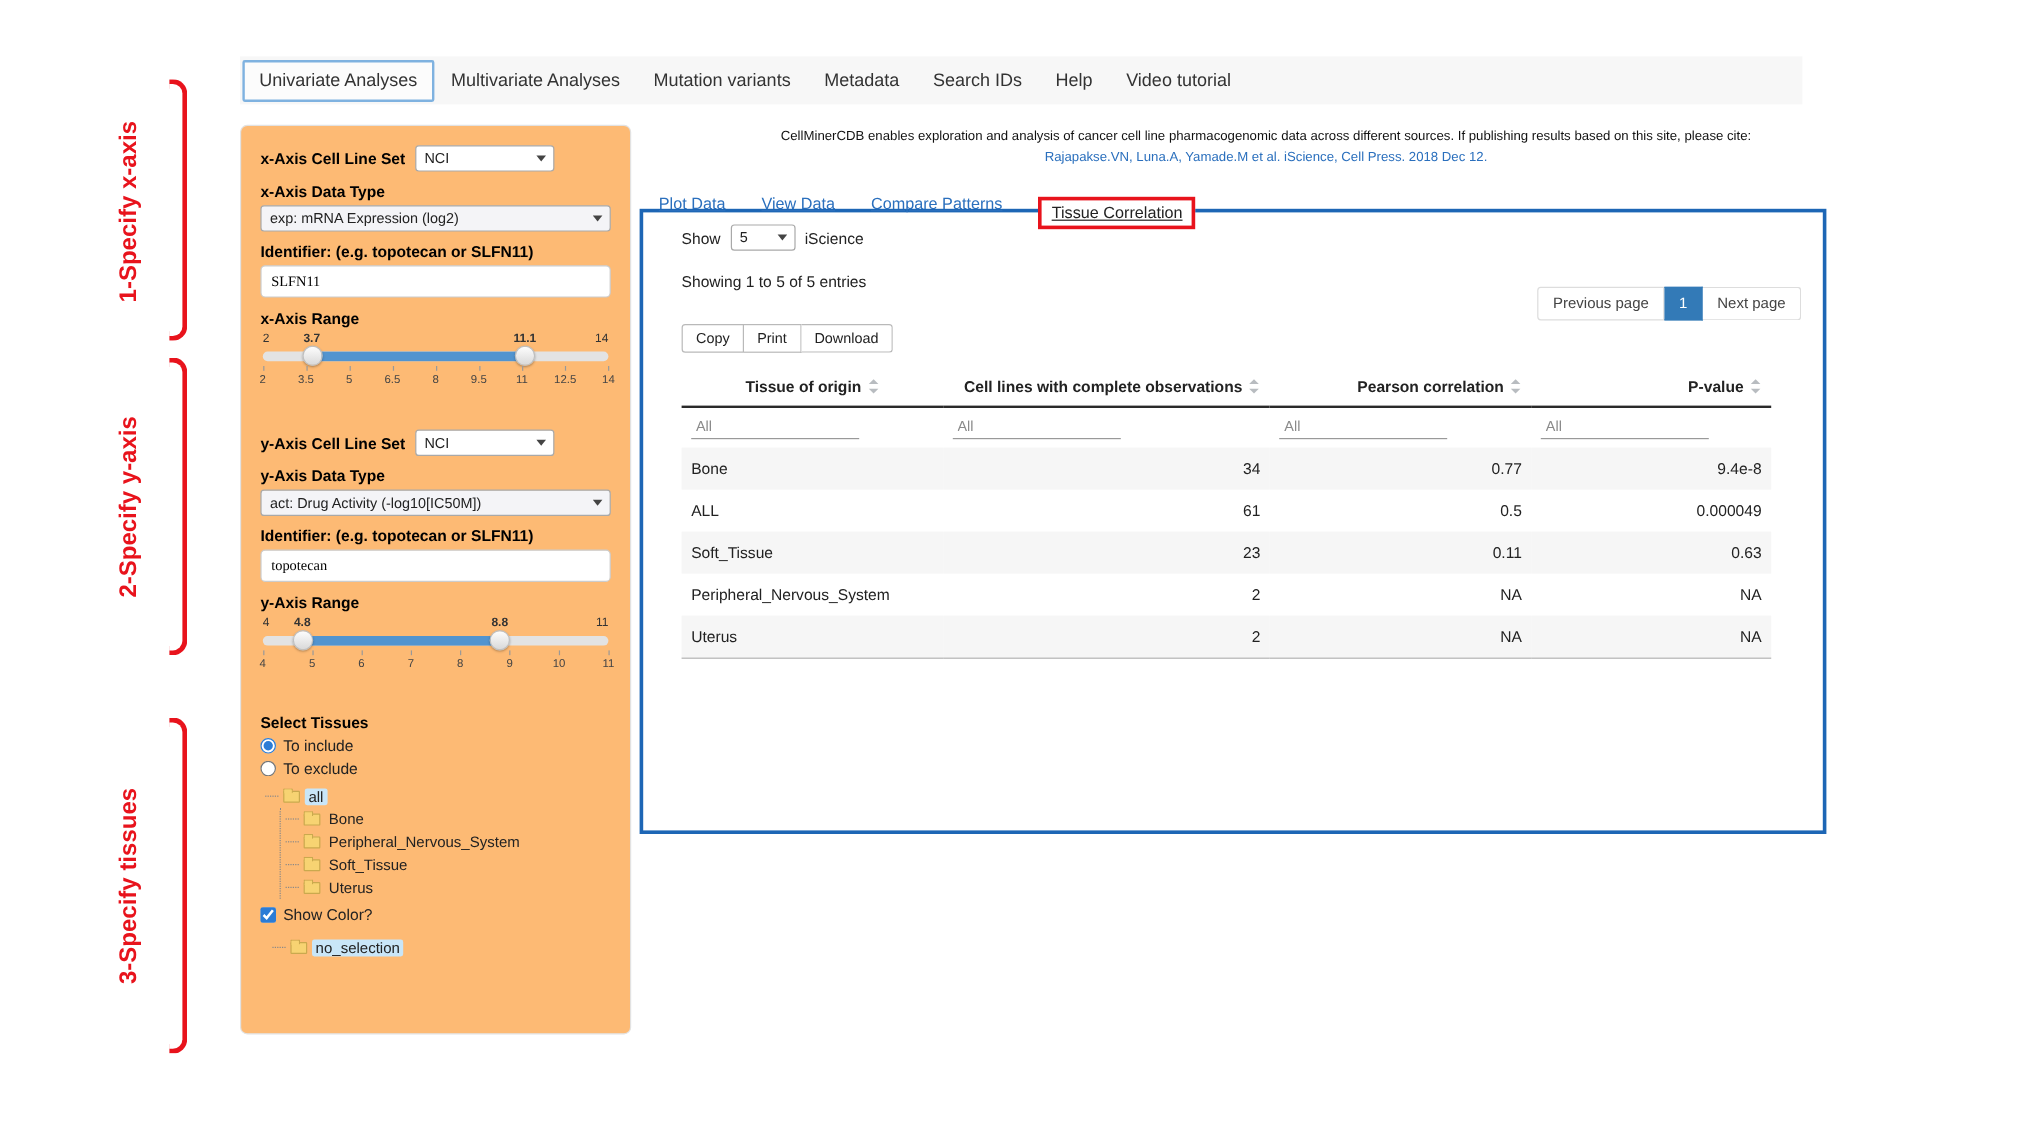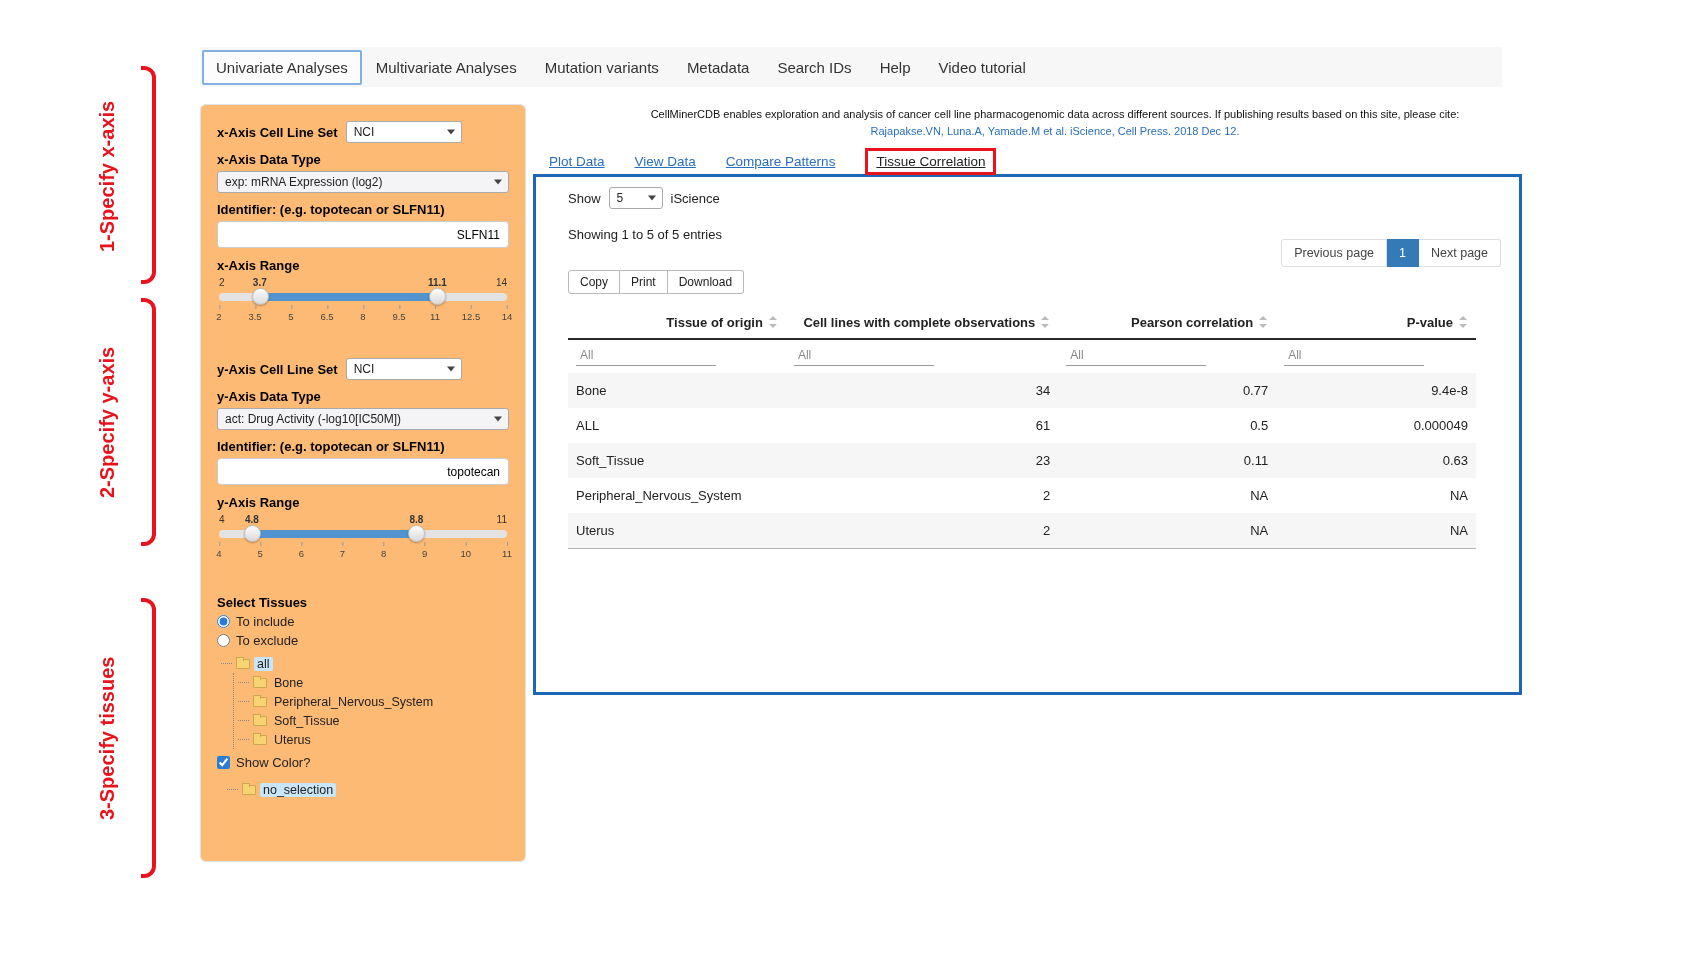--- a/index.html
+++ b/index.html
@@ -28,21 +28,21 @@
   .inline-row{display:flex;align-items:center;gap:8px;margin-bottom:9px;}
   .inline-row .sb-label{margin-bottom:0;}
   .select{position:relative;background:#fff;border:1px solid #a9a9a9;border-radius:3px;font-size:12px;
        padding:3px 20px 3px 7px;cursor:pointer;min-height:22px;white-space:nowrap;overflow:hidden;}
   .select .caret{position:absolute;right:6px;top:50%;transform:translateY(-50%);width:0;height:0;
        border-left:4px solid transparent;border-right:4px solid transparent;border-top:5px solid #444;}
   .select.small{width:116px;}
   .select.wide{width:100%;margin-bottom:9px;background:#f4f4f7;}
   .select.tiny{width:54px;}
   .text-input{width:100%;height:27px;background:#fff;border:1px solid #ccc;border-radius:4px;
-       font-size:12px;padding:4px 8px;margin-bottom:10px;font-family:Liberation Sans, sans-serif;outline:none;text-align:right;}
+       font-size:12px;padding:4px 8px;margin-bottom:10px;font-family:Liberation Serif, serif;outline:none;}
   .section-gap{height:18px;}
 
   
   .slider{position:relative;margin:4px 2px 14px 2px;}
   .sl-top{position:relative;height:13px;font-size:10px;color:#333;}
   .sl-min{position:absolute;left:0;}
   .sl-max{position:absolute;right:0;}
   .sl-low,.sl-high{position:absolute;transform:translateX(-50%);font-weight:bold;}
   .sl-track{position:relative;height:8px;background:#e3e3e3;border-radius:4px;margin-top:3px;}
   .sl-bar{position:absolute;top:0;height:8px;background:var(--slider-blue);}
@@ -68,41 +68,41 @@
   .tree-label.selected{background:#c9e6f8;border-radius:2px;}
   .no-sel{margin-top:10px;margin-left:10px;}
 
   
   .citation{position:absolute;left:564px;top:106px;width:982px;text-align:center;font-size:11px;
        color:#111;line-height:1.55;}
   .citation-link{color:var(--link);cursor:pointer;display:block;}
   .sub-tabs{position:absolute;left:549px;top:148px;display:flex;align-items:center;gap:30px;z-index:5;}
   .sub-tab{font-size:13.5px;color:var(--link);cursor:pointer;white-space:nowrap;text-decoration:underline;}
   .sub-tab.active{color:#222;}
-  .sub-tab.highlighted{border:3px solid var(--red);padding:3px 8px;background:#fff;}
+  .sub-tab.highlighted{border:3px solid var(--red);padding:3px 8px;background:#fff;margin-top:16px;}
   .data-panel{position:absolute;left:533px;top:174px;width:989px;height:521px;background:#fff;
        border:3px solid var(--panel-border);padding:10px 32px;z-index:1;}
   .show-row{display:flex;align-items:center;gap:8px;font-size:13px;}
   .showing-text{margin-top:18px;font-size:13px;}
   .pagination{position:absolute;top:62px;right:18px;display:flex;}
   .page-btn{padding:6px 12px;font-size:12.5px;border:1px solid #ddd;background:#fff;color:#444;
        cursor:pointer;font-family:inherit;}
   .page-btn.prev{border-radius:3px 0 0 3px;}
   .page-btn.next{border-radius:0 3px 3px 0;border-left:none;}
   .page-btn.current{background:var(--accent);border-color:var(--accent);color:#fff;border-left:none;}
   .export-row{margin-top:28px;}
   .export-btn{padding:4px 11px;font-size:12px;border:1px solid #b9b9b9;background:#fff;color:#222;
        cursor:pointer;font-family:inherit;}
   .export-btn:first-child{border-radius:3px 0 0 3px;}
   .export-btn:last-child{border-radius:0 3px 3px 0;}
   .export-btn + .export-btn{border-left:none;}
   .data-table{margin-top:13px;width:908px;border-collapse:collapse;}
   .data-table th{font-size:13px;font-weight:bold;padding:8px;border-bottom:2px solid #2a2a2a;
        white-space:nowrap;cursor:pointer;}
-  th.col-left{text-align:right;margin-top:48px;}
+  th.col-left{text-align:center;margin-top:48px;}
   th.col-right,td.col-right{text-align:right;}
   td.col-left{text-align:left;}
   .sort{display:inline-block;margin-left:6px;position:relative;width:9px;height:12px;vertical-align:-1px;}
   .sort::before{content:"";position:absolute;top:0;left:0;border-left:4px solid transparent;
        border-right:4px solid transparent;border-bottom:4px solid #b8bcc0;}
   .sort::after{content:"";position:absolute;bottom:0;left:0;border-left:4px solid transparent;
        border-right:4px solid transparent;border-top:4px solid #b8bcc0;}
   .filter-row td{padding:5px 8px 7px;}
   .filter-input{width:140px;border:none;border-bottom:1px solid #999;background:transparent;font-size:12px;
        padding:3px 4px;outline:none;font-family:inherit;}

